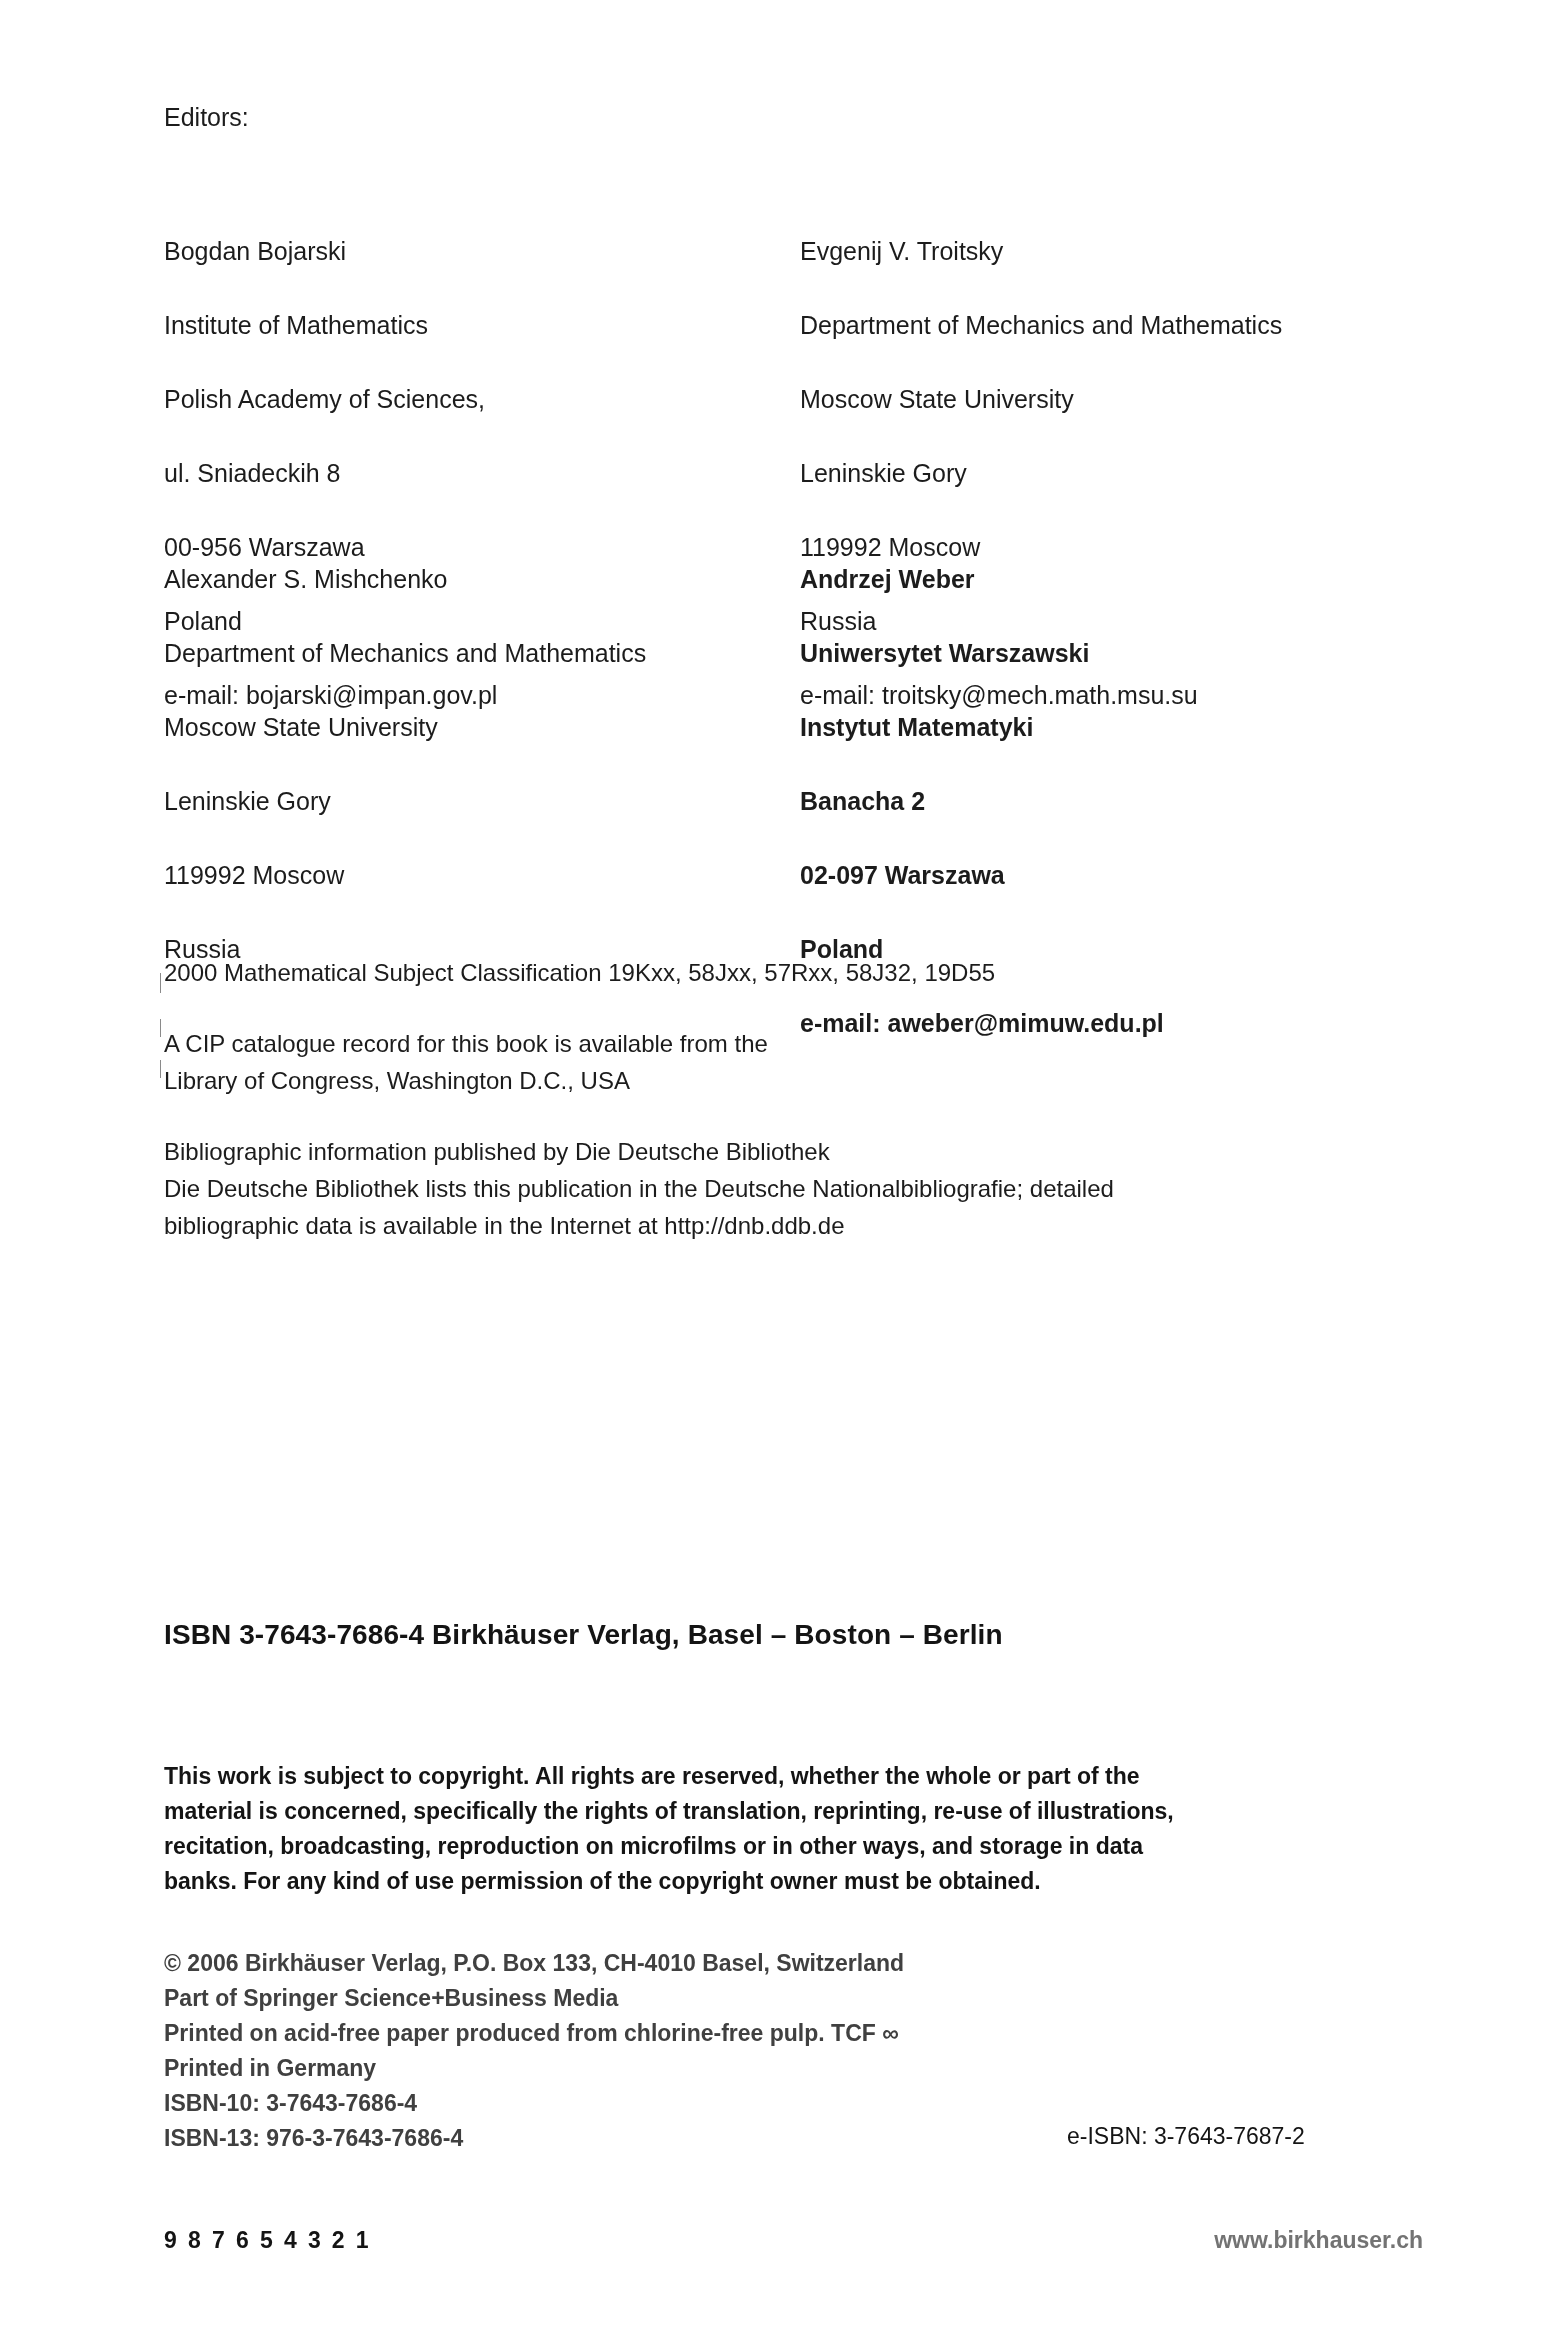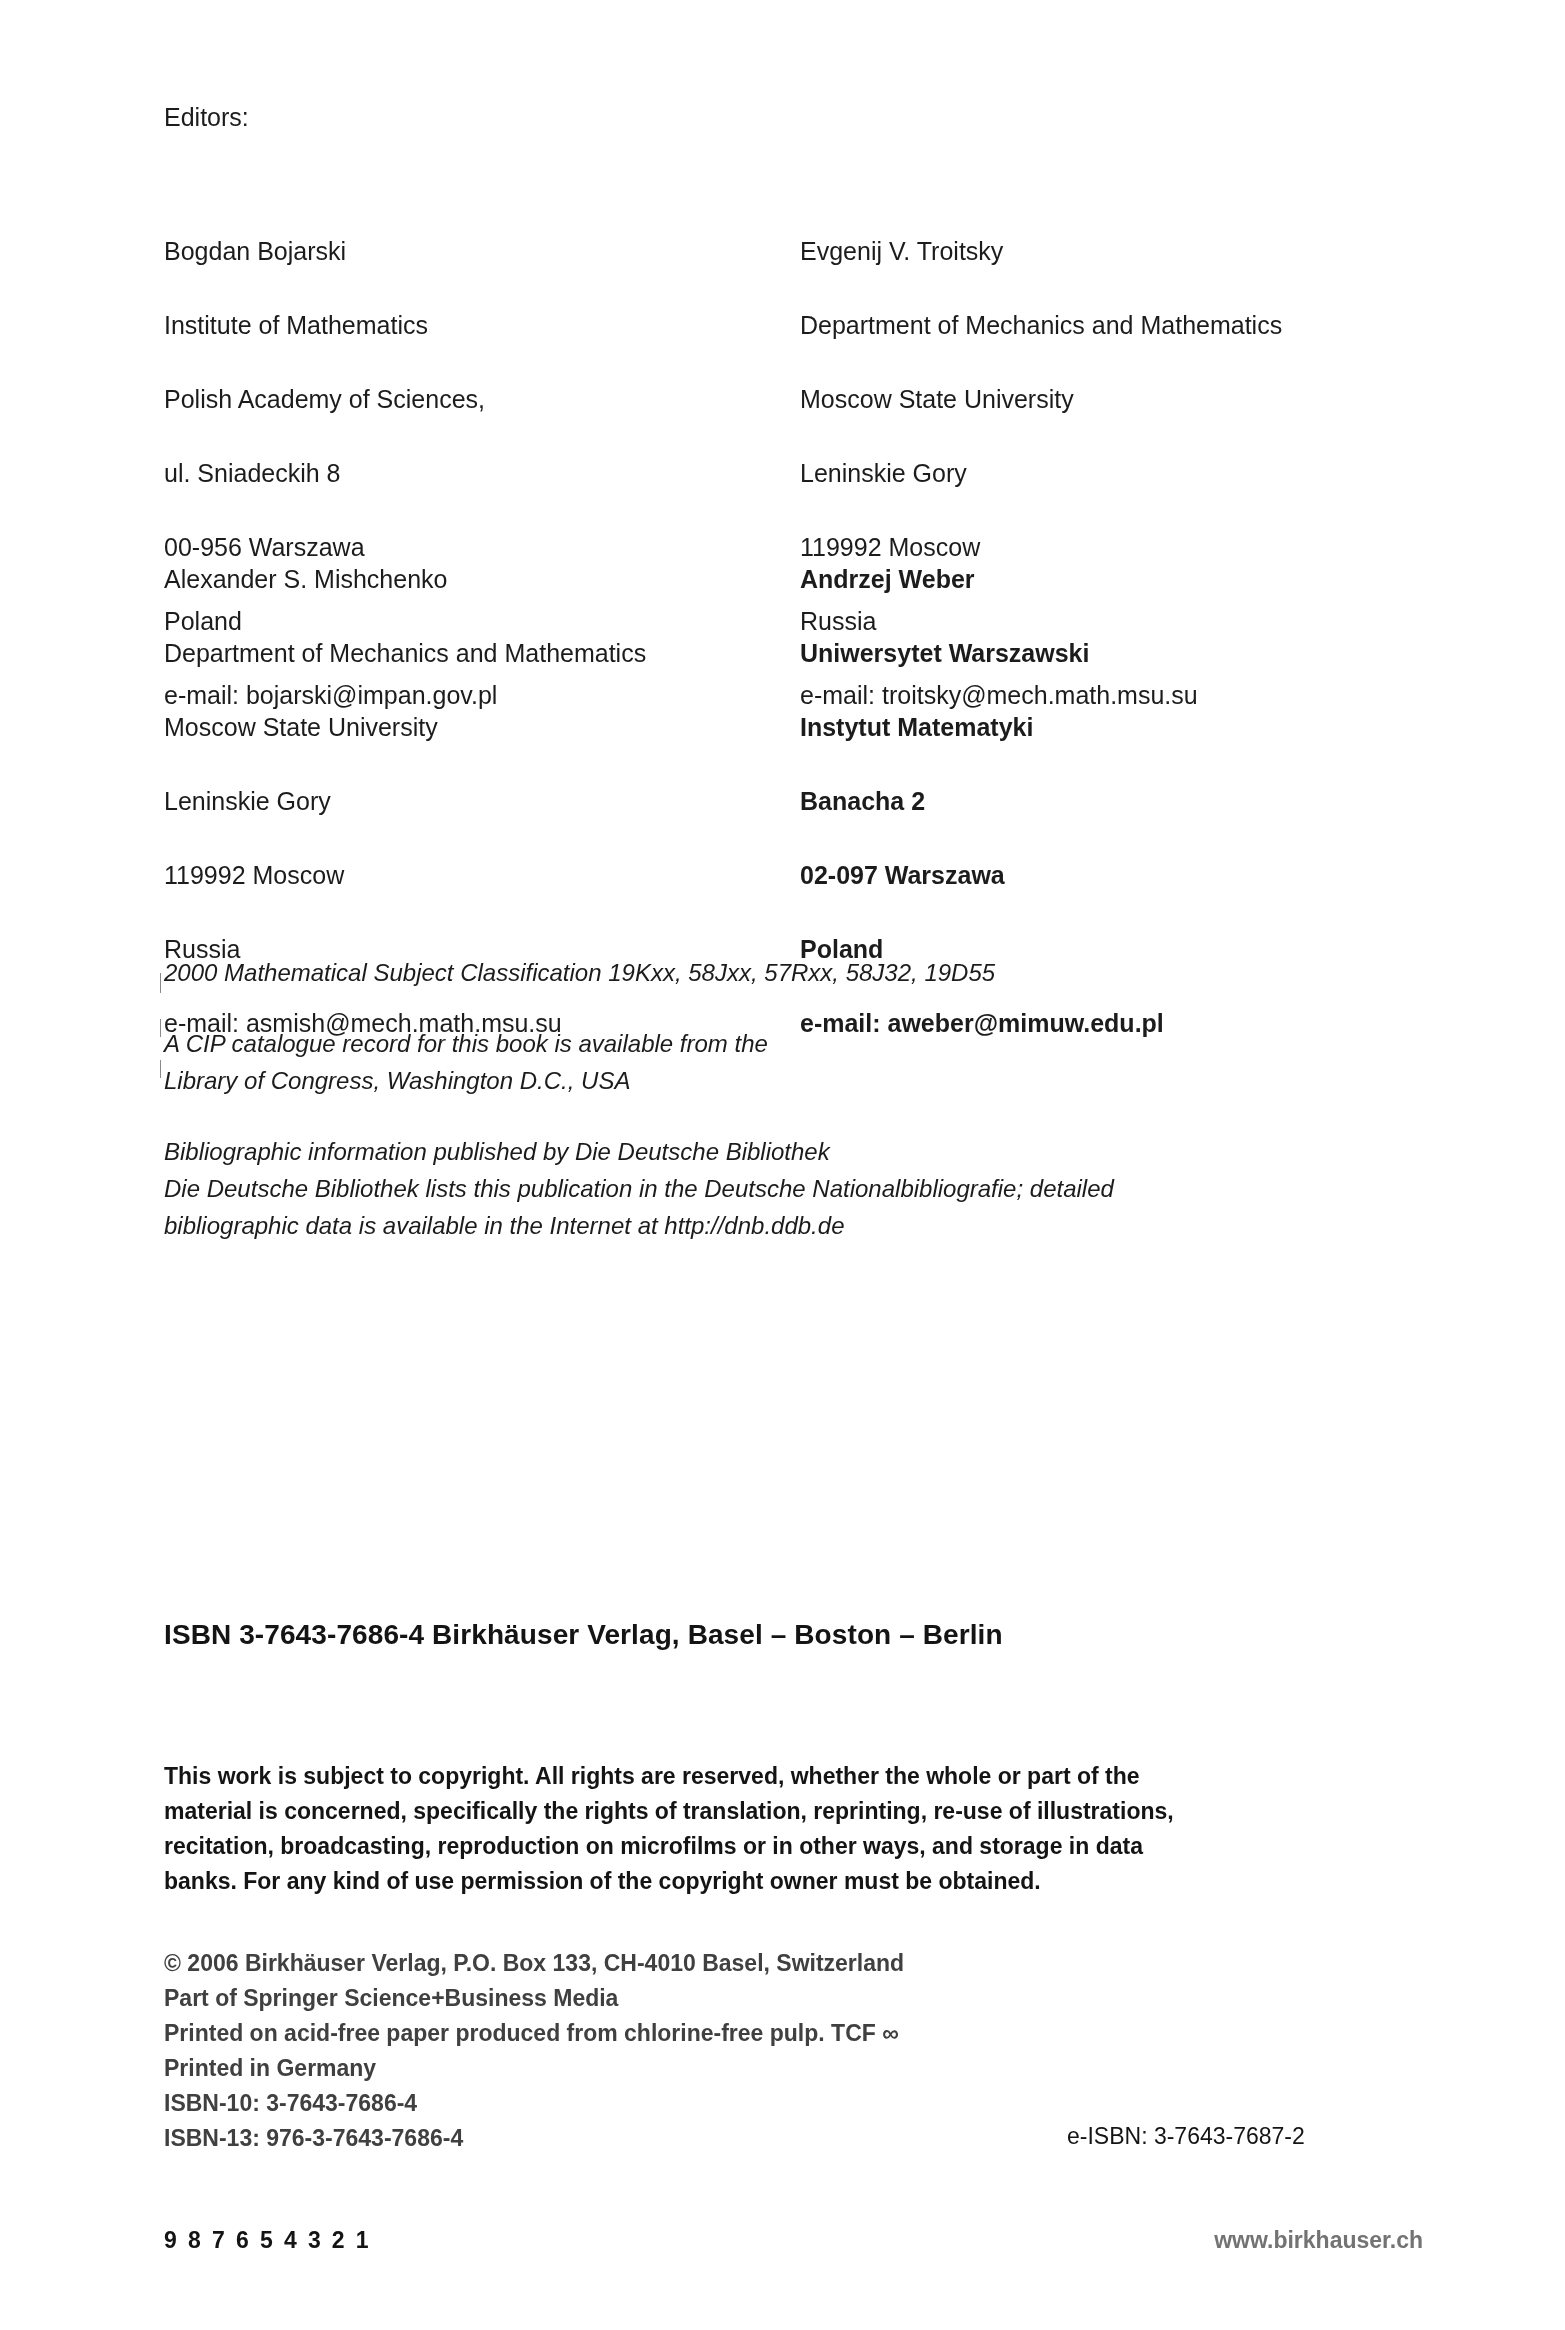--- a/index.html
+++ b/index.html
@@ -52,21 +52,21 @@
   .meta-block {
     position: absolute;
     left: 164px;
     font-size: 24px;
     line-height: 37px;
     color: #1c1c1c;
   }
   .msc  { top: 954px; }
   .cip  { top: 1025px; }
   .bib  { top: 1133px; }
-  .meta-line { display: block; white-space: nowrap; font-style: italic; }
+  .meta-line { display: block; white-space: nowrap; }
 
   
   .tick {
     position: absolute;
     width: 0.9px;
     background: #8a8a8a;
   }
   .tick1 { left: 160px; top: 973px; height: 20px; }
   .tick2 { left: 160px; top: 1019px; height: 18.3px; }
   .tick3 { left: 160px; top: 1060px; height: 18.3px; }
@@ -167,21 +167,20 @@
     <span class="ed-line">e-mail: troitsky@mech.math.msu.su</span>
   </div>
 
   <div class="ed-col ed-mishchenko">
     <span class="ed-line">Alexander S. Mishchenko</span>
     <span class="ed-line">Department of Mechanics and Mathematics</span>
     <span class="ed-line">Moscow State University</span>
     <span class="ed-line">Leninskie Gory</span>
     <span class="ed-line">119992 Moscow</span>
     <span class="ed-line">Russia</span>
-    <span class="ed-line">e-mail: asmish@mech.math.msu.su</span>
   </div>
 
   <div class="ed-col ed-weber">
     <span class="ed-line">Andrzej Weber</span>
     <span class="ed-line">Uniwersytet Warszawski</span>
     <span class="ed-line">Instytut Matematyki</span>
     <span class="ed-line">Banacha 2</span>
     <span class="ed-line">02-097 Warszawa</span>
     <span class="ed-line">Poland</span>
     <span class="ed-line">e-mail: aweber@mimuw.edu.pl</span>

